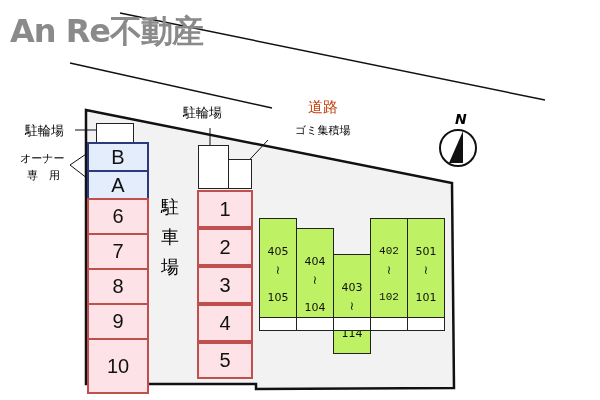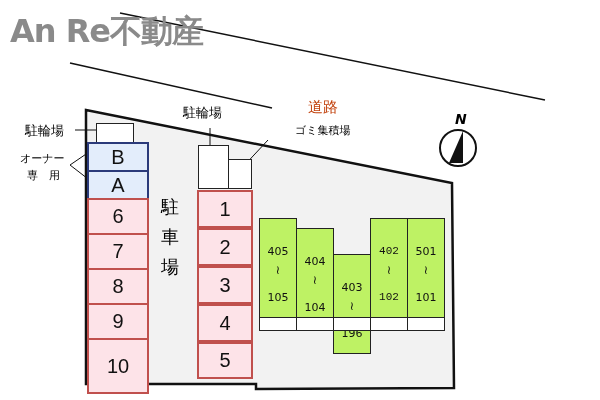--- a/index.html
+++ b/index.html
@@ -88,21 +88,21 @@
     <div class="bot">105</div>
 </div>
 <div class="unit" style="left:296px;top:228px;width:38px;height:100px;">
   <div class="top">404</div>
     <div class="tilde">≀</div>
     <div class="bot">104</div>
 </div>
 <div class="unit" style="left:333px;top:218px;width:38px;height:100px;margin-top:36px;">
   <div class="top">403</div>
     <div class="tilde">≀</div>
-    <div class="bot">196</div>
+    <div class="bot">114</div>
 </div>
 <div class="unit" style="left:370px;top:218px;width:38px;height:100px;font-family:Liberation Mono, monospace;">
   <div class="top">402</div>
     <div class="tilde">≀</div>
     <div class="bot">102</div>
 </div>
 <div class="unit" style="left:407px;top:218px;width:38px;height:100px;">
   <div class="top">501</div>
     <div class="tilde">≀</div>
     <div class="bot">101</div>

